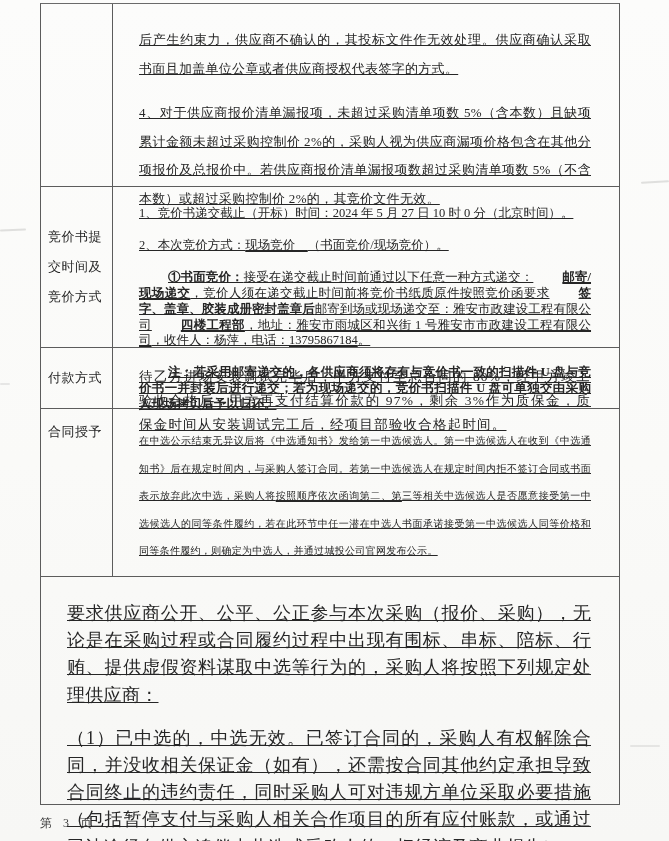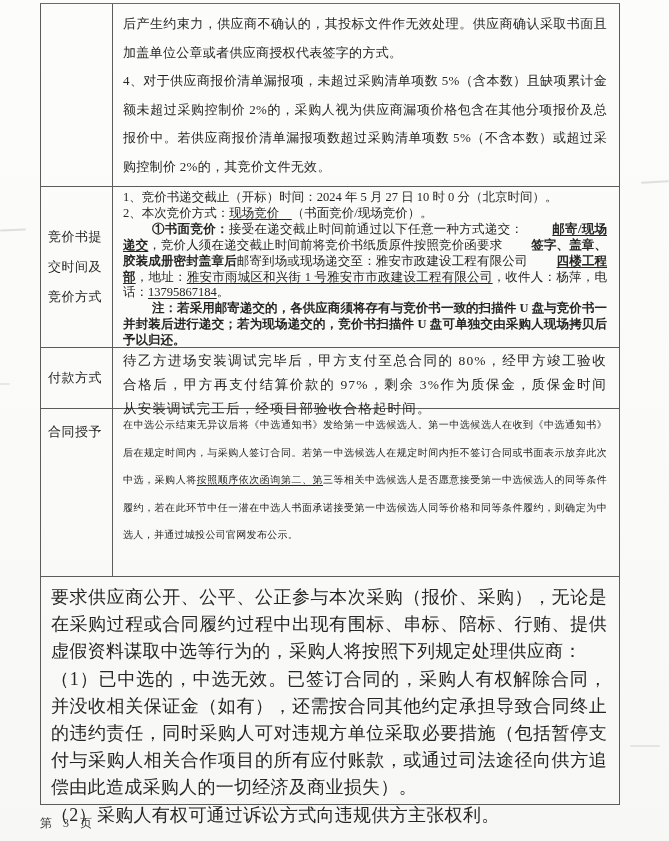--- a/index.html
+++ b/index.html
@@ -36,21 +36,21 @@
     letter-spacing: 0.5px;
     line-height: 30px;
   }
   .cell-label.top { align-items: flex-start; padding-top: 8px; }
   .cell-content {
     flex: 1;
     padding: 0 12px 0 10px;
     text-align: justify;
     text-align-last: left;
   }
-  .cell-content p { margin: 0; }
+  .cell-content p { margin: 16px; text-decoration: underline; }
   
   .r1 .cell-content { font-size: 13px; line-height: 28.5px; padding-top: 6px; letter-spacing: 0.3px; }
   .r2 .cell-content { font-size: 12.5px; line-height: 15.9px; padding-top: 3px; }
   .r3 .cell-content { font-size: 13.5px; line-height: 24px; padding-top: 1px; letter-spacing: 1.2px; }
   .r4 .cell-content { font-size: 10px; line-height: 27.5px; padding-top: 2px; letter-spacing: 0.3px; }
   .r5 .cell-content { font-size: 18px; line-height: 27.2px; padding-top: 7px; letter-spacing: 0.3px; }
   .b { font-weight: 700; padding-left: 29px; }
   .u { text-decoration: underline; text-underline-offset: 2px; }
   .footer {
     position: absolute;

